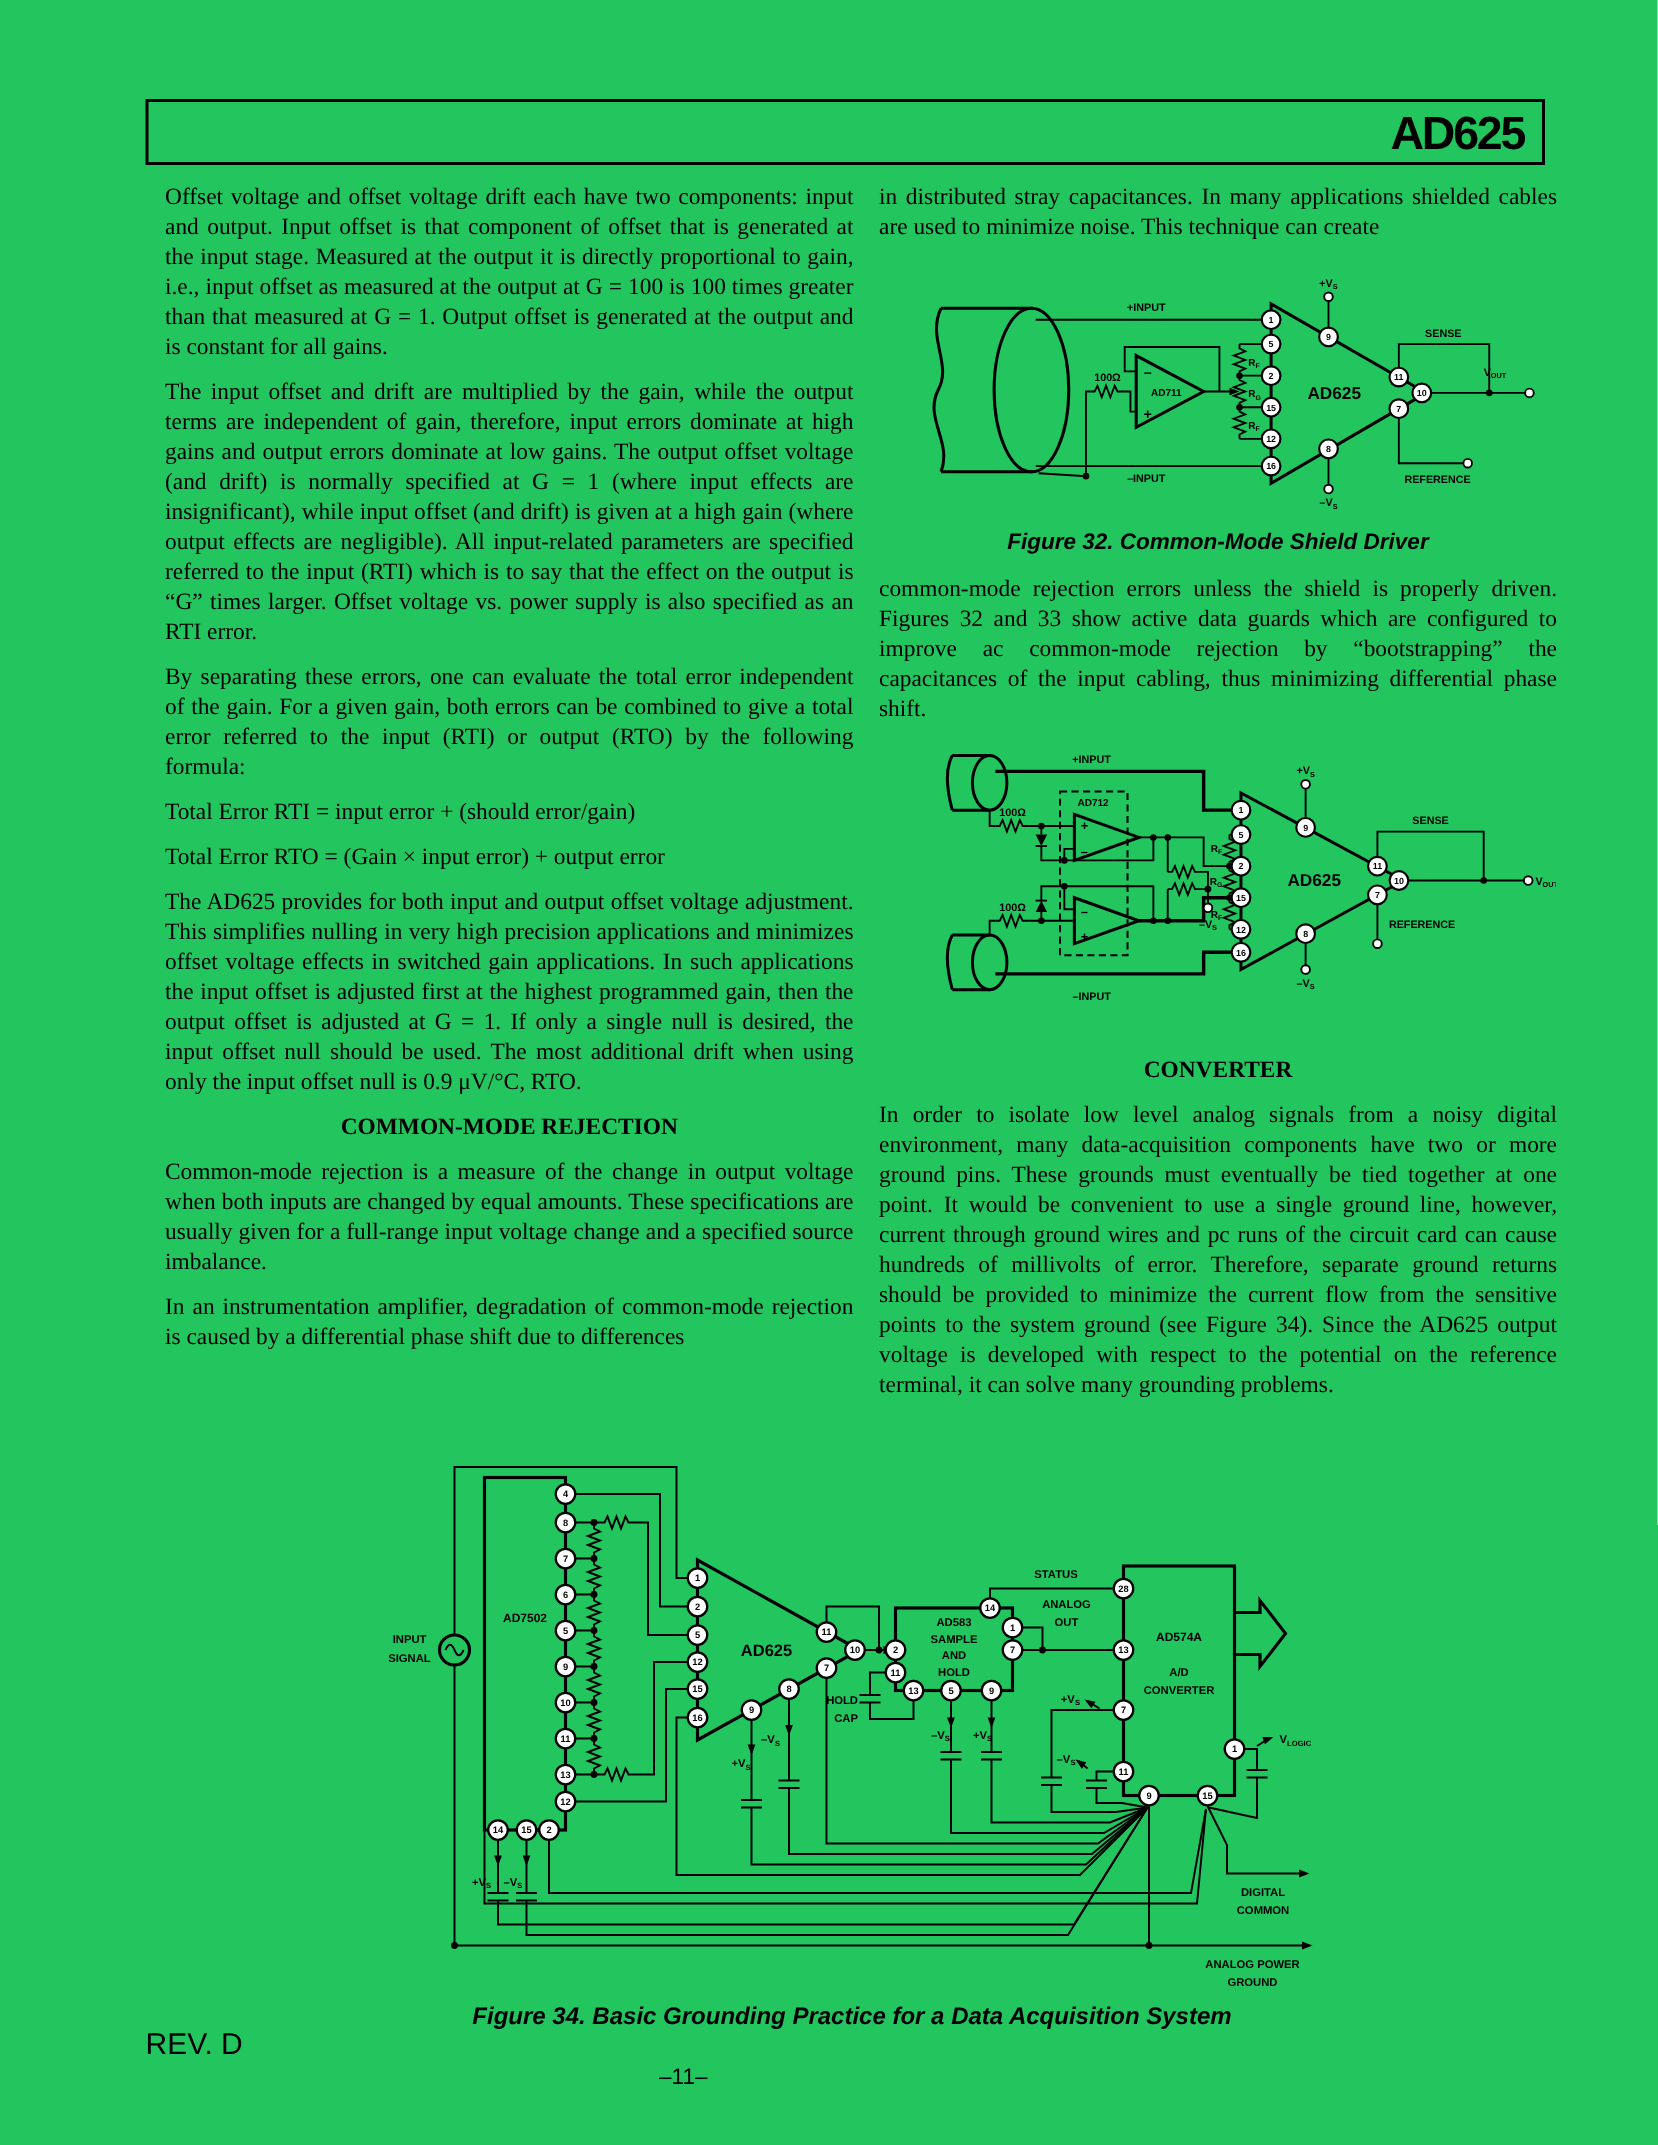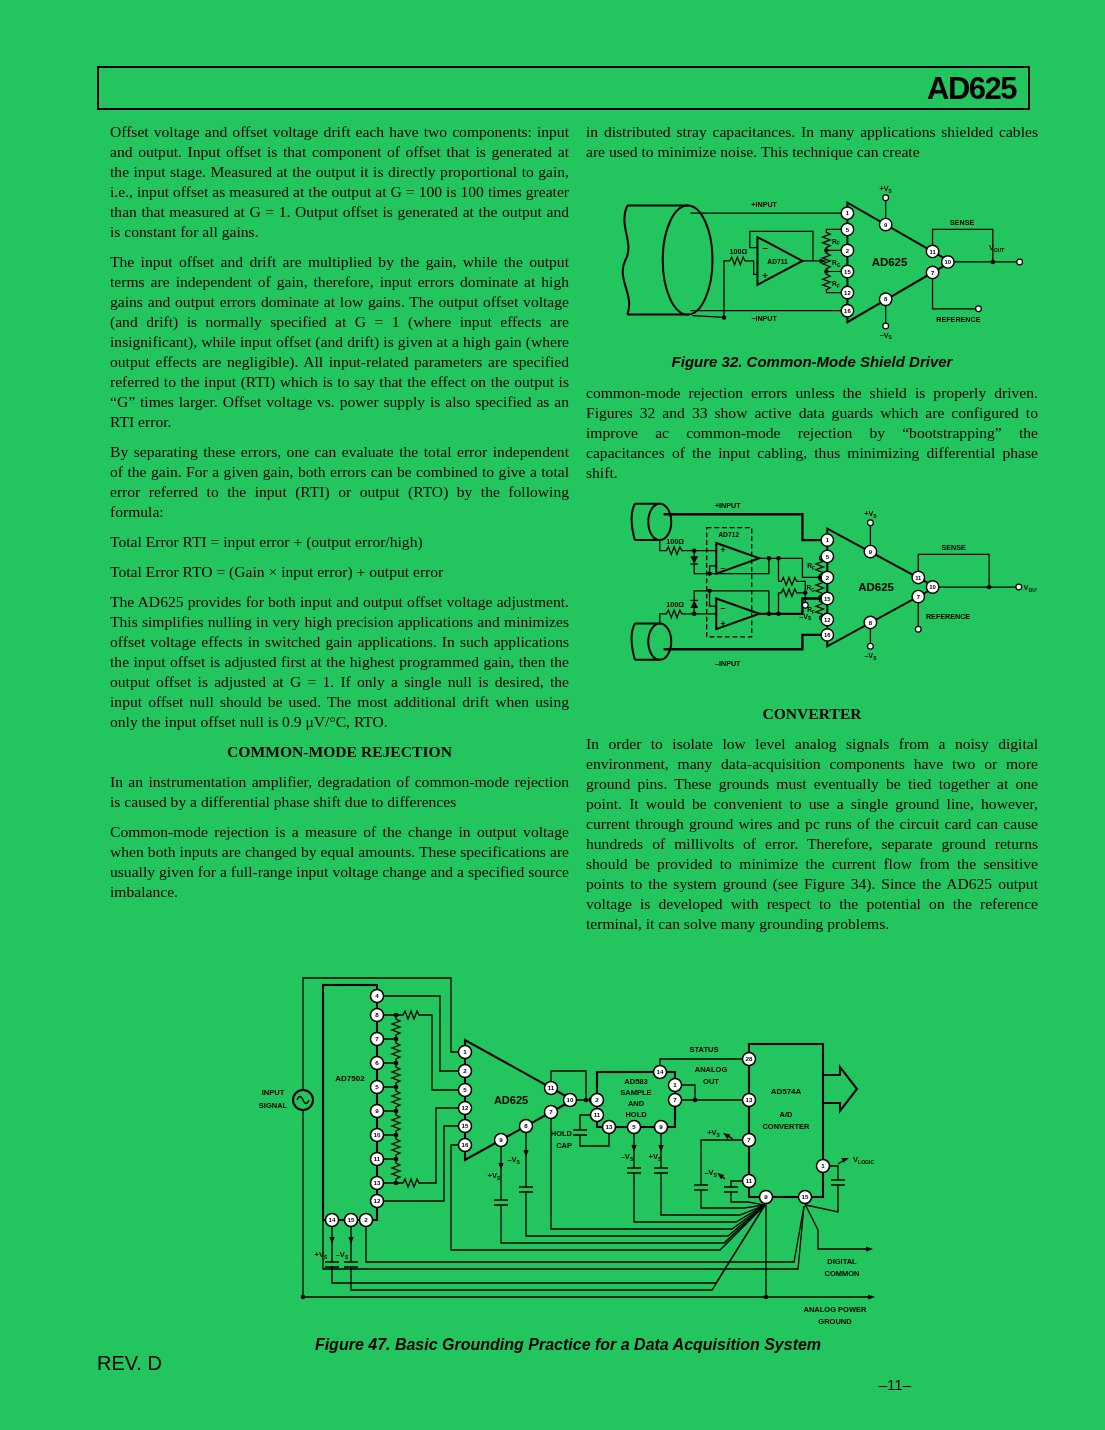--- a/index.html
+++ b/index.html
@@ -15,21 +15,21 @@
   .col p{margin:0 0 10px 0;}
   .formula{text-align:left;margin:2px 0 12px 0;}
   .sect-head{font-weight:bold;font-size:15.6px;margin:8px 0 0 0;text-align:center;}
   .fig-caption{font-family:"Liberation Sans",sans-serif;font-style:italic;font-weight:bold;
         font-size:15px;text-align:center;margin:4px 0 12px 0;line-height:18px;}
   .figure-svg{display:block;margin:6px auto 0 auto;}
   .fig34-wrap{position:absolute;left:228px;top:972px;}
   .fig34-caption{position:absolute;left:228px;top:1336px;width:680px;text-align:center;
         font-family:"Liberation Sans",sans-serif;font-style:italic;font-weight:bold;font-size:16px;}
   .footer-rev{position:absolute;left:97px;top:1352px;font-family:"Liberation Sans",sans-serif;font-size:20px;}
-  .footer-page{position:absolute;left:0;top:1376px;width:911px;text-align:right;
+  .footer-page{position:absolute;left:0;top:1376px;width:911px;text-align:center;
         font-family:"Liberation Sans",sans-serif;font-size:15px;}
   
   svg text{font-family:"Liberation Sans",sans-serif;font-weight:bold;fill:#000;}
   .wire{stroke:#000;stroke-width:1.3;fill:none;}
   .wire-bold{stroke:#000;stroke-width:2.4;fill:none;}
   .comp{stroke:#000;stroke-width:2.1;fill:none;}
   .dash{stroke:#000;stroke-width:1.4;fill:none;stroke-dasharray:5 3;}
   .pin{fill:#fff;stroke:#000;stroke-width:1.5;}
   .pin-num{font-size:6.2px;text-anchor:middle;}
   .dot{fill:#000;stroke:none;}
@@ -42,26 +42,26 @@
 <div class="page">
 
   <div class="header-box">
     <div class="part-number">AD625</div>
   </div>
 
   <div class="col col-left">
     <p>Offset voltage and offset voltage drift each have two components: input and output. Input offset is that component of offset that is generated at the input stage. Measured at the output it is directly proportional to gain, i.e., input offset as measured at the output at G = 100 is 100 times greater than that measured at G = 1. Output offset is generated at the output and is constant for all gains.</p>
     <p>The input offset and drift are multiplied by the gain, while the output terms are independent of gain, therefore, input errors dominate at high gains and output errors dominate at low gains. The output offset voltage (and drift) is normally specified at G = 1 (where input effects are insignificant), while input offset (and drift) is given at a high gain (where output effects are negligible). All input-related parameters are specified referred to the input (RTI) which is to say that the effect on the output is “G” times larger. Offset voltage vs. power supply is also specified as an RTI error.</p>
     <p>By separating these errors, one can evaluate the total error independent of the gain. For a given gain, both errors can be combined to give a total error referred to the input (RTI) or output (RTO) by the following formula:</p>
-    <p class="formula">Total Error RTI = input error + (output error/high)</p>
+    <p class="formula">Total Error RTI = input error + (should error/gain)</p>
     <p class="formula">Total Error RTO = (Gain × input error) + output error</p>
     <p>The AD625 provides for both input and output offset voltage adjustment. This simplifies nulling in very high precision applications and minimizes offset voltage effects in switched gain applications. In such applications the input offset is adjusted first at the highest programmed gain, then the output offset is adjusted at G = 1. If only a single null is desired, the input offset null should be used. The most additional drift when using only the input offset null is 0.9 μV/°C, RTO.</p>
     <p class="sect-head">COMMON-MODE REJECTION</p>
+    <p>Common-mode rejection is a measure of the change in output voltage when both inputs are changed by equal amounts. These specifications are usually given for a full-range input voltage change and a specified source imbalance.</p>
     <p>In an instrumentation amplifier, degradation of common-mode rejection is caused by a differential phase shift due to differences</p>
-    <p>Common-mode rejection is a measure of the change in output voltage when both inputs are changed by equal amounts. These specifications are usually given for a full-range input voltage change and a specified source imbalance.</p>
   </div>
 
   <div class="col col-right">
     <p>in distributed stray capacitances. In many applications shielded cables are used to minimize noise. This technique can create</p>
 
     <svg class="figure-svg" width="450" height="177" viewBox="0 0 470 185">
       <defs>
         <path id="rh" d="M0 0 h3 l2 -4 l3 8 l3 -8 l3 8 l3 -8 l2 4 h5" class="wire"></path>
         <path id="rv" d="M0 0 v3 l4 2 l-8 3 l8 3 l-8 3 l8 3 l-4 2 v3" class="wire"></path>
         <path id="ah" d="M0 0 L-7 -2.6 L-7 2.6 Z" class="ah"></path>
@@ -452,18 +452,18 @@
           <text x="93" y="285" font-size="7.5" text-anchor="middle"><tspan>+V</tspan><tspan font-size="5.1000000000000005" dy="1.8">S</tspan></text>
           <text x="114" y="285" font-size="7.5" text-anchor="middle"><tspan>–V</tspan><tspan font-size="5.1000000000000005" dy="1.8">S</tspan></text>
           <text x="625" y="190" font-size="7.5" text-anchor="start"><tspan>V</tspan><tspan font-size="5.1000000000000005" dy="1.8">LOGIC</tspan></text>
           <text x="614" y="292" font-size="7.5" text-anchor="middle"><tspan>DIGITAL</tspan></text>
           <text x="614" y="304" font-size="7.5" text-anchor="middle"><tspan>COMMON</tspan></text>
           <text x="607" y="340" font-size="7.5" text-anchor="middle"><tspan>ANALOG POWER</tspan></text>
           <text x="607" y="352" font-size="7.5" text-anchor="middle"><tspan>GROUND</tspan></text>
         </g>
     </svg>
   </div>
-  <div class="fig34-caption">Figure 47.  Basic Grounding Practice for a Data Acquisition System</div>
+  <div class="fig34-caption">Figure 34.  Basic Grounding Practice for a Data Acquisition System</div>
 
   <div class="footer-rev">REV. D</div>
   <div class="footer-page">–11–</div>
 
 </div>
 
 </body></html>

